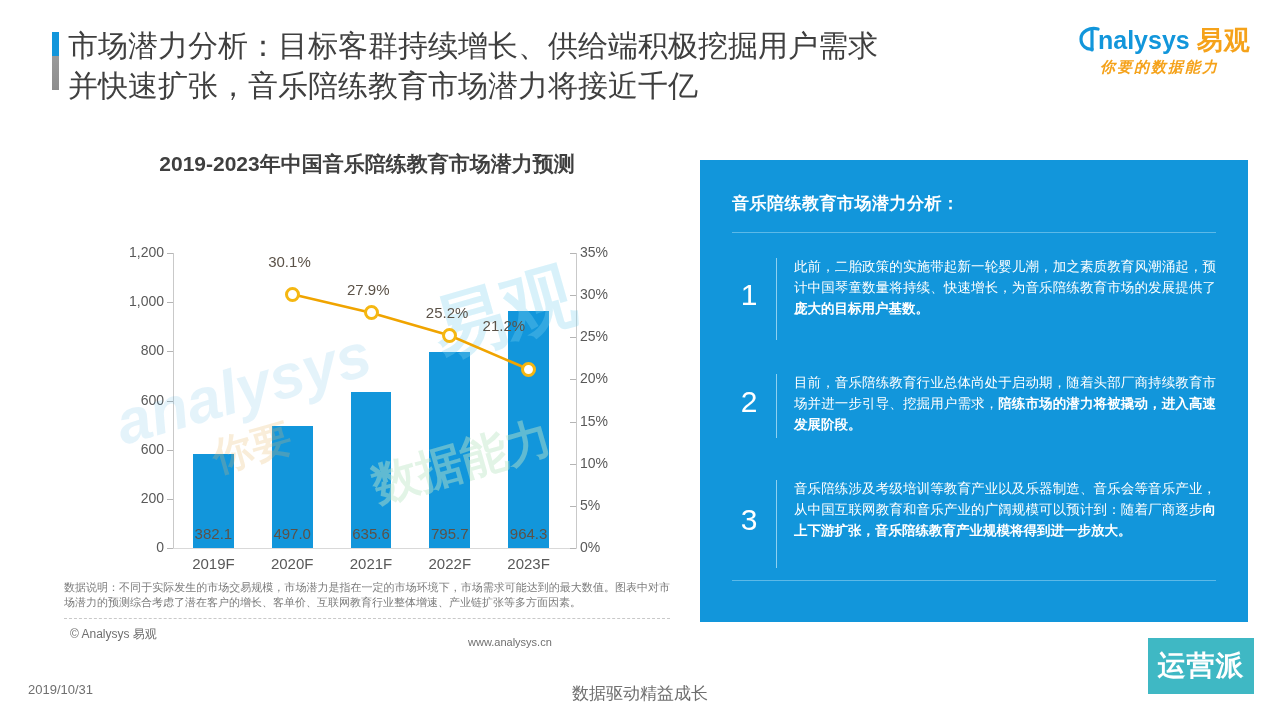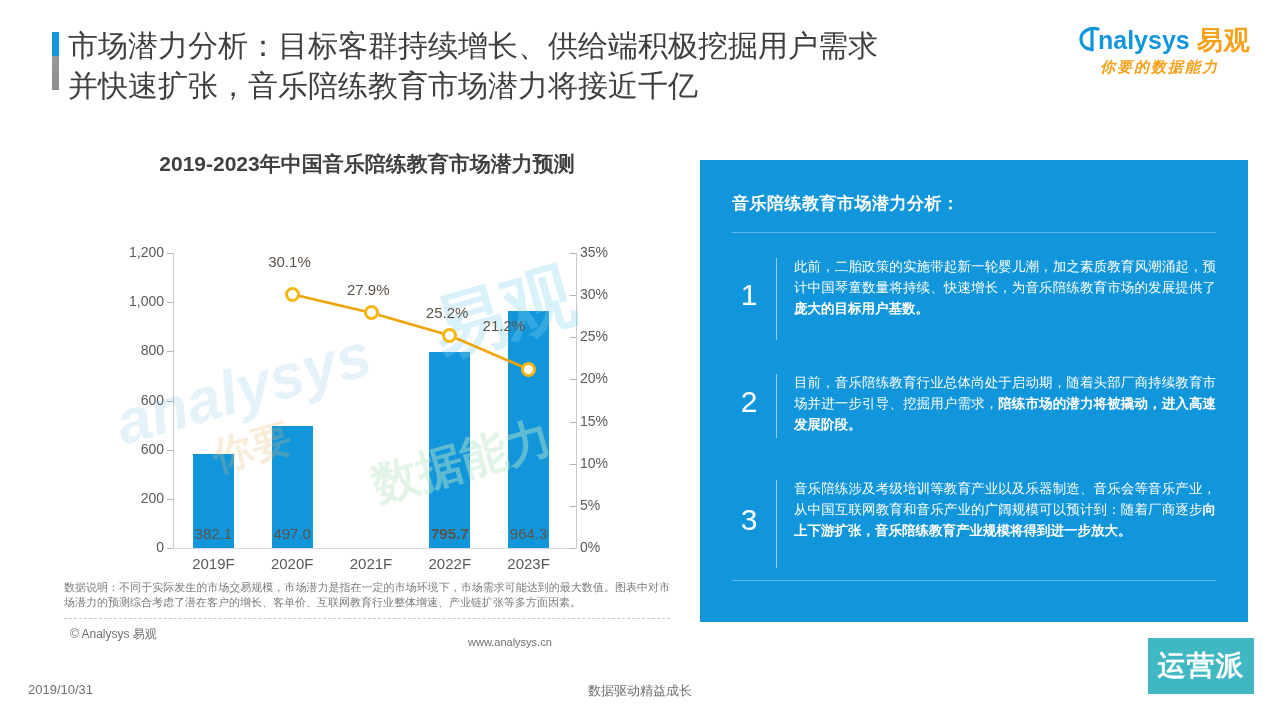--- a/index.html
+++ b/index.html
@@ -77,21 +77,21 @@
   .panel-item{position:absolute;left:32px;width:484px;}
   .item-num{position:absolute;left:0;top:0;width:34px;text-align:center;font-size:30px;line-height:1;
     font-weight:300;color:#ffffff;}
   .item-sep{position:absolute;left:44px;top:2px;width:1px;background:#8ed0f0;}
   .item-text{margin-left:62px;font-size:13.5px;line-height:21px;color:#ffffff;text-align:justify;}
   .item-text b{font-weight:bold;}
   #panel-rule-bottom{position:absolute;left:32px;top:420px;width:484px;height:1px;background:#5cb9e8;}
 
   
   #footer-date{position:absolute;left:28px;top:682px;font-size:13px;color:#6f6f6f;}
-  #footer-slogan{position:absolute;left:0;top:682px;width:1280px;text-align:center;font-size:13px;color:#6f6f6f;}
+  #footer-slogan{position:absolute;left:0;top:682px;width:1280px;text-align:center;font-size:17px;color:#6f6f6f;}
   #yyp-logo{position:absolute;left:1148px;top:638px;width:106px;height:56px;background:#3fb8c4;
     color:#fff;font-size:28px;font-weight:bold;text-align:center;line-height:56px;letter-spacing:1px;}
 </style>
 </head>
 <body>
 
 <div id="header">
   <div id="title-accent"></div>
   <div id="page-title">
     <span>市场潜力分析：目标客群持续增长、供给端积极挖掘用户需求</span>
@@ -162,21 +162,24 @@
         <div class="tick-mark-r" style="top: 18px;"></div>
       </div>
 
     <div id="plot-area">
         <div class="bar" style="left: 18.912px; width: 40.976px; height: 93.9329px; background: rgb(18, 150, 219);">
           <div class="bar-value">382.1</div>
         </div>
         <div class="bar" style="left: 97.712px; width: 40.976px; height: 122.179px; background: rgb(18, 150, 219);">
           <div class="bar-value">497.0</div>
         </div>
-        <div class="bar" style="left: 255.312px; width: 40.976px; height: 195.61px; background: rgb(18, 150, 219); font-weight: bold;">
+        <div class="bar" style="left: 176.512px; width: 40.976px; height: 156.252px; background: rgb(18, 150, 219);">
+          <div class="bar-value">635.6</div>
+        </div>
+        <div class="bar" style="left: 255.312px; width: 40.976px; height: 195.61px; background: rgb(18, 150, 219);">
           <div class="bar-value">795.7</div>
         </div>
         <div class="bar" style="left: 334.112px; width: 40.976px; height: 237.057px; background: rgb(18, 150, 219);">
           <div class="bar-value">964.3</div>
         </div>
         <svg width="394" height="295" style="position: absolute; left: 0px; top: 0px; overflow: visible; z-index: 5;">
           <polyline points="118.19999999999999,41.30000000000001 197,59.84285714285713 275.79999999999995,82.6 354.59999999999997,116.31428571428575" fill="none" stroke="#f0a400" stroke-width="2.6"></polyline>
         </svg>
         <div class="marker" style="left: 110.7px; top: 33.8px; border-color: rgb(245, 183, 18);"></div>
         <div class="pct-label" style="left: 94.2px; top: 0;">30.1%</div>

